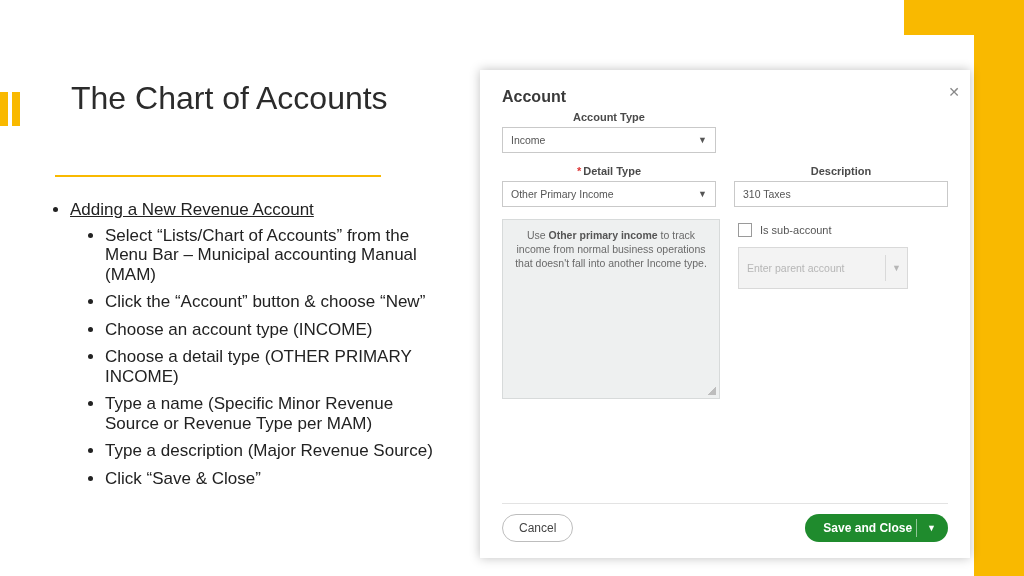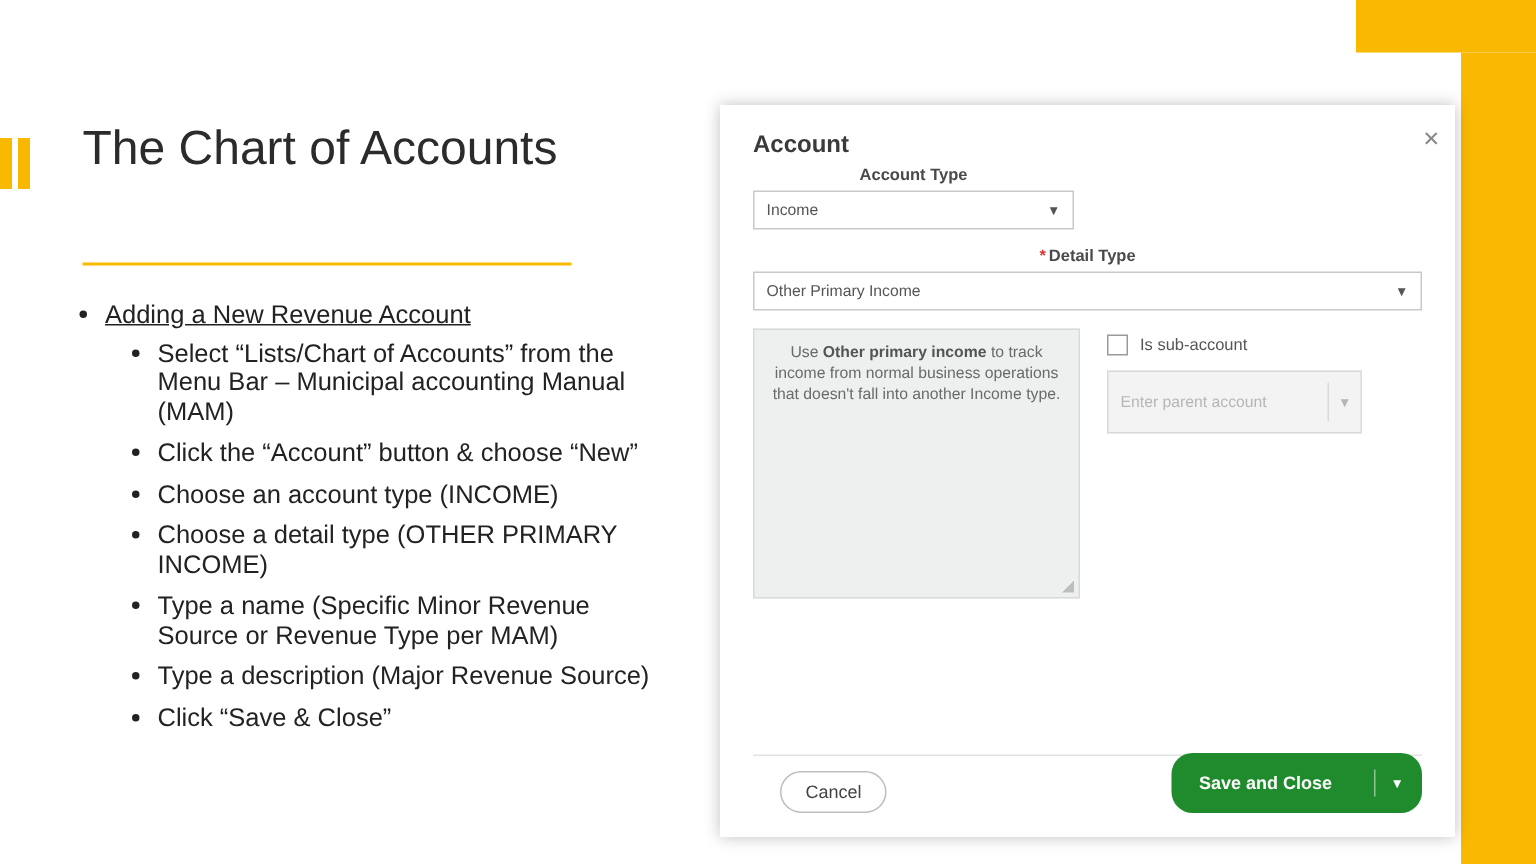--- a/index.html
+++ b/index.html
@@ -3,21 +3,21 @@
 <meta charset="utf-8">
 <style>
   * { box-sizing: border-box; margin: 0; padding: 0; }
   html, body { width: 1024px; height: 576px; font-family: "Segoe UI", Arial, sans-serif; background:#fff; overflow:hidden; }
 
   
   .band-top  { position:absolute; top:0; right:0; width:120px; height:35px; background:#F9B900; }
   .band-side { position:absolute; top:35px; right:0; width:50px; height:541px; background:#F9B900; }
 
   
-  .left { position:absolute; left:0; top:80px; width:455px; padding-left:55px; }
+  .left { position:absolute; left:16px; top:80px; width:455px; padding-left:55px; }
   .accent { position:absolute; left:0; top:92px; width:20px; height:34px; }
   .accent .a1 { display:inline-block; width:8px; height:34px; background:#F9B900; }
   .accent .a2 { display:inline-block; width:8px; height:34px; background:#F9B900; margin-left:4px;}
   .title { font-size:32px; font-weight:400; color:#2b2b2b; margin-bottom:40px; }
   .rule  { position:absolute; left:55px; top:175px; width:326px; height:2px; background:#F9B900; }
 
   .content { position:absolute; left:45px; top:200px; width:405px; color:#222; font-size:17px; line-height:1.15; }
   ul.top { list-style: disc outside; padding-left:25px; }
   ul.top > li { margin-bottom:4px; }
   .subhead { text-decoration: underline; }
@@ -52,28 +52,28 @@
   .subacc { display:flex; align-items:center; gap:8px; margin-top:4px; font-size:11px; color:#555;}
   .cb { width:14px; height:14px; border:1px solid #9a9a9a; background:#fff; }
   .parent {
     margin-top:10px; width:170px; height:42px; border:1px solid #d9d9d9; background:#f3f3f3;
     font-size:10.5px; color:#b6b6b6; padding:0 8px; display:flex; align-items:center; justify-content:space-between;
   }
   .parent .pcaret { width:22px; height:26px; margin-right:-8px; border-left:1px solid #d9d9d9;
     display:flex; align-items:center; justify-content:center; font-size:9px; color:#b6b6b6;}
   .footer-sep { position:absolute; left:22px; right:22px; bottom:54px; height:1px; background:#e3e3e3; }
   .btn-cancel {
-    position:absolute; left:40px; bottom:16px; height:28px; padding:0 16px;
+    position:absolute; left:22px; bottom:16px; height:28px; padding:0 16px;
     border:1px solid #bdbdbd; border-radius:14px; background:#fff; font-size:12px; color:#444;
     display:flex; align-items:center;
   }
   .btn-save {
-    position:absolute; right:22px; bottom:16px; height:40px; padding:0 12px 0 18px;
+    position:absolute; right:22px; bottom:16px; height:28px; padding:0 12px 0 18px;
     border:none; border-radius:14px; background:#1F8B2D; color:#fff; font-size:12px; font-weight:600;
-    display:flex; align-items:center; gap:28px;
+    display:flex; align-items:center; gap:4px;
   }
   .btn-save .scaret { font-size:9px; border-left:1px solid rgba(255,255,255,0.5); padding-left:10px; height:18px; display:flex; align-items:center;}
 </style>
 </head>
 <body>
 
 <div class="band-top"></div>
 <div class="band-side"></div>
 
 <div class="accent"><span class="a1"></span><span class="a2"></span></div>
@@ -116,20 +116,26 @@
   </div>
 
   <div class="row">
     <div class="col">
       <span class="lbl req">Detail Type</span>
       <div class="select">
         <span>Other Primary Income</span>
         <span class="caret">▼</span>
       </div>
     </div>
+    <div class="col">
+      <span class="lbl">Description</span>
+      <div class="field">
+        <span>310 Taxes</span>
+      </div>
+    </div>
   </div>
 
   <div class="row" style="align-items:flex-start;">
     <div>
       <div class="hint">
         <span>Use </span><b>Other primary income</b><span> to track income from normal business operations that doesn't fall into another Income type.</span>
       </div>
     </div>
     <div>
       <div class="subacc">

